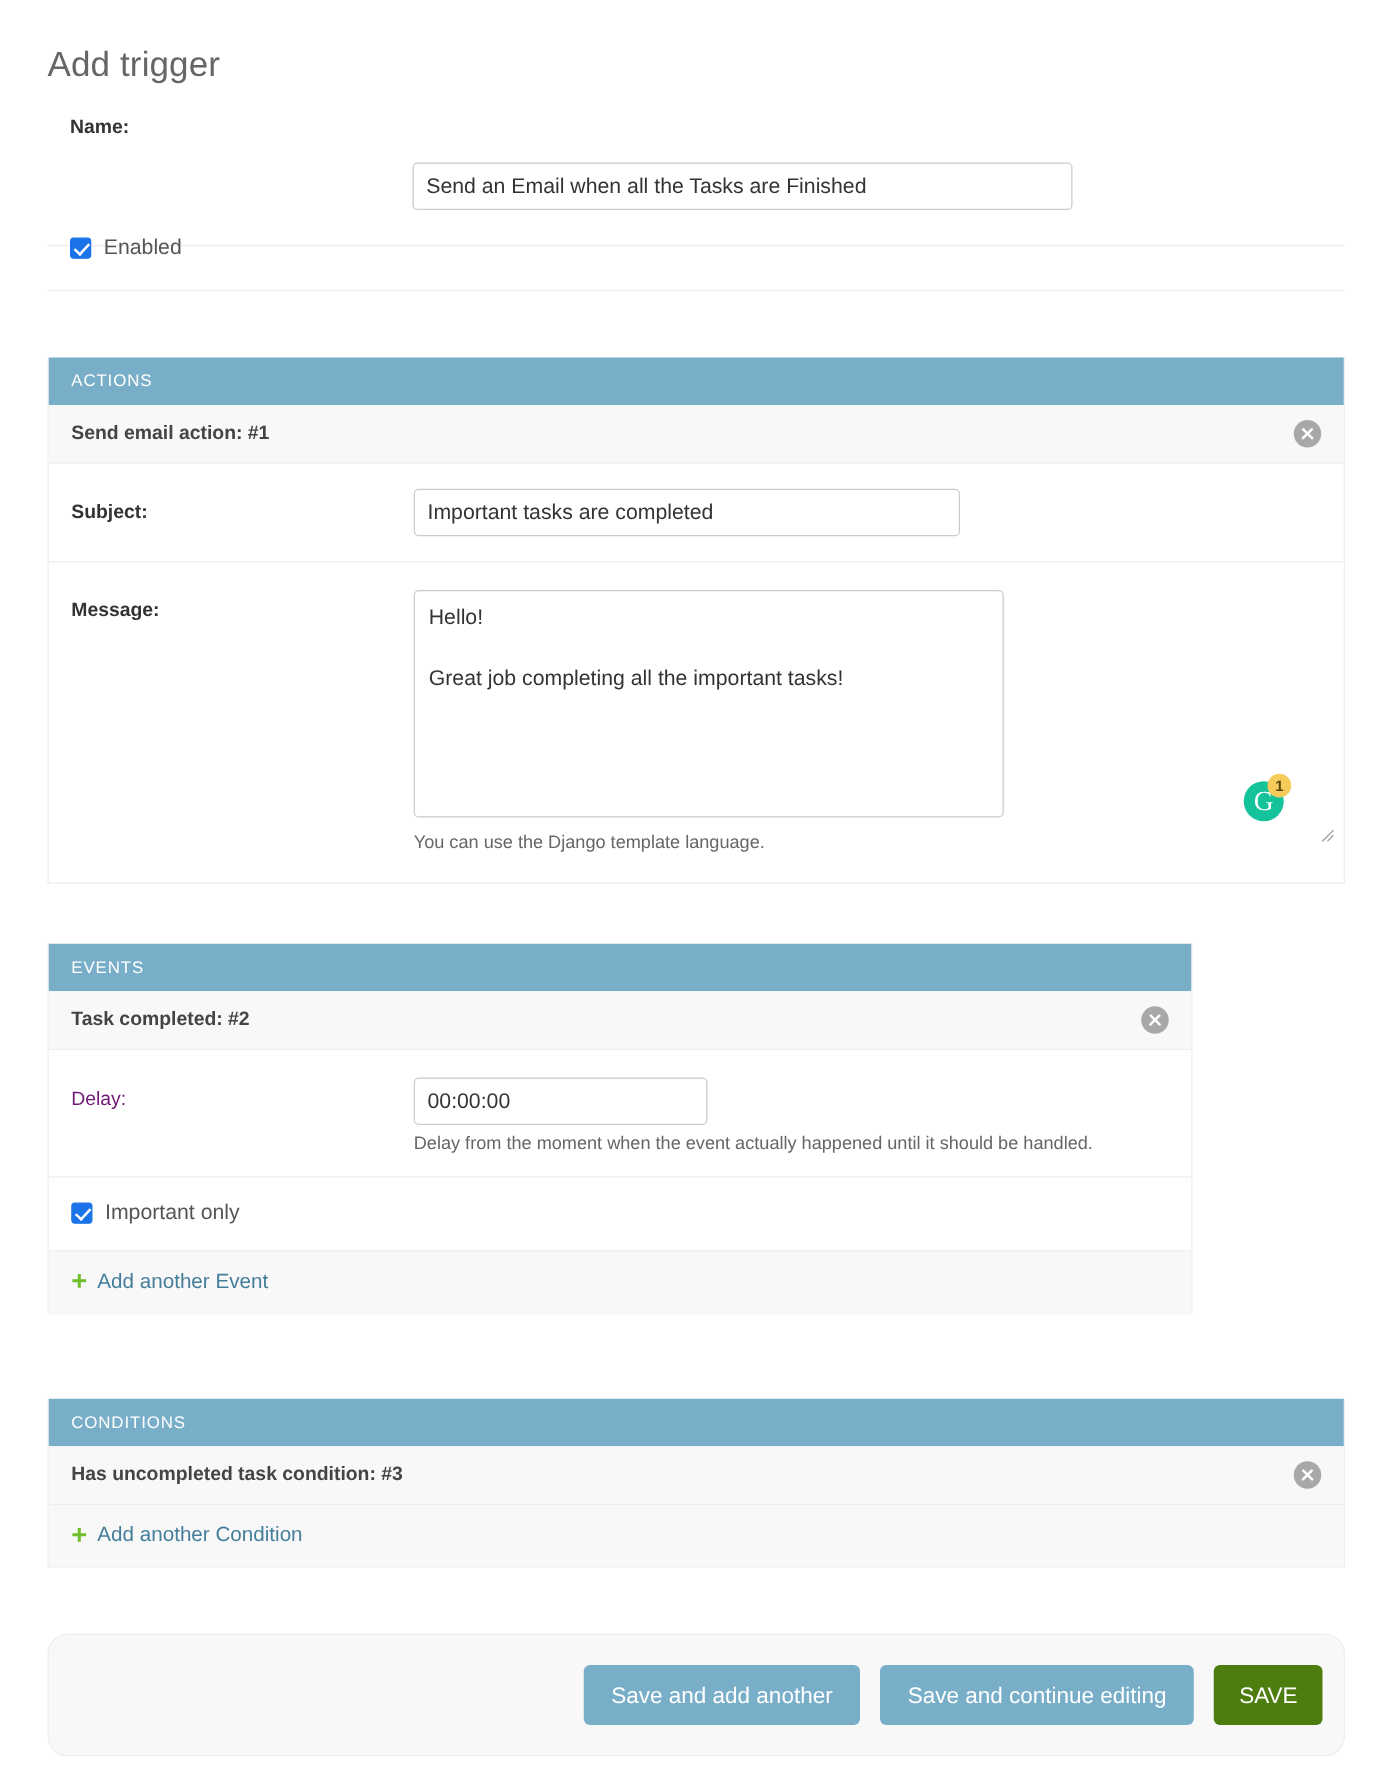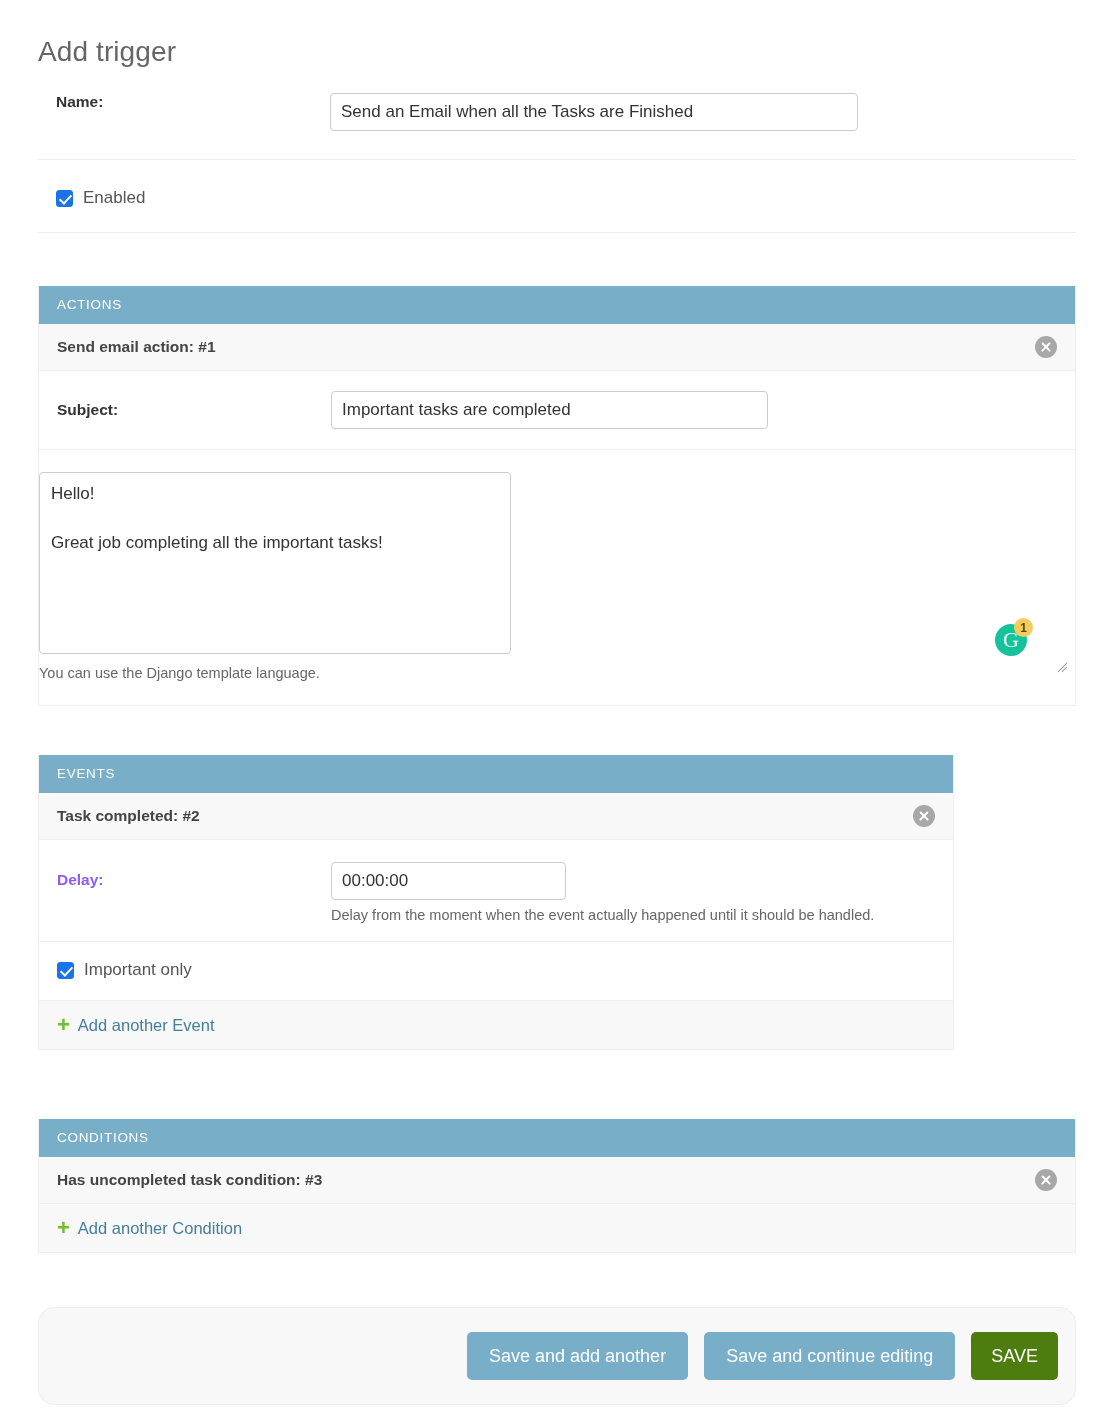--- a/index.html
+++ b/index.html
@@ -31,21 +31,21 @@
   }
   .row-inner { display: flex; align-items: flex-start; }
   .lbl {
     width: 292px;
     padding-left: 18px;
     font-size: 15.5px;
     font-weight: bold;
     color: #333333;
     flex: 0 0 292px;
   }
-  .lbl.normal { font-weight: 700; color: #8b5cf6; }
+  .lbl.normal { font-weight: 400; color: #701a75; }
   .field-col { flex: 1 1 auto; }
 
   input.txt {
     font-family: "Liberation Sans", sans-serif;
     font-size: 17px;
     color: #333333;
     background: #ffffff;
     border: 1px solid #cccccc;
     border-radius: 4px;
     padding: 8px 10px;
@@ -231,21 +231,21 @@
 
 <div class="page">
 
   <h1 class="page-title">Add trigger</h1>
 
   <div style="position:absolute;left:38px;top:93px;width:1038px;">
     <div class="form-row" style="padding:0 0 28px 0;">
       <div class="row-inner">
         <div class="lbl">Name:</div>
         <div class="field-col">
-          <input class="txt" type="text" style="width: 528px;" value="Send an Email when all the Tasks are Finished">
+          <input class="txt" type="text" style="width: 528px; margin-top: 37px;" value="Send an Email when all the Tasks are Finished">
         </div>
       </div>
     </div>
   </div>
 
   <div style="position:absolute;left:38px;top:170px;width:1038px;">
     <div class="form-row" style="padding:18px 0 24px 18px;">
       <div class="cb-row">
         <input type="checkbox" class="cbx" checked="" style="">
         <span class="cb-label">Enabled</span>
@@ -266,20 +266,21 @@
         <div class="row-inner" style="align-items:center;">
           <div class="lbl">Subject:</div>
           <div class="field-col">
             <input class="txt" type="text" style="width: 437px;" value="Important tasks are completed">
           </div>
         </div>
       </div>
 
       <div class="form-row" style="padding:22px 0 24px 0;border-bottom:none;">
         <div class="row-inner">
+          <div class="lbl" style="padding-top:8px;">Message:</div>
           <div class="field-col" style="position:relative;">
             <textarea class="ta" style="width: 472px; height: 182px;">Hello!
 
 Great job completing all the important tasks!</textarea>
 
             
             <div class="gram" style="right:44px;bottom:25px;position:absolute;">
               <div class="circle">G</div>
               <div class="badge">1</div>
             </div>

